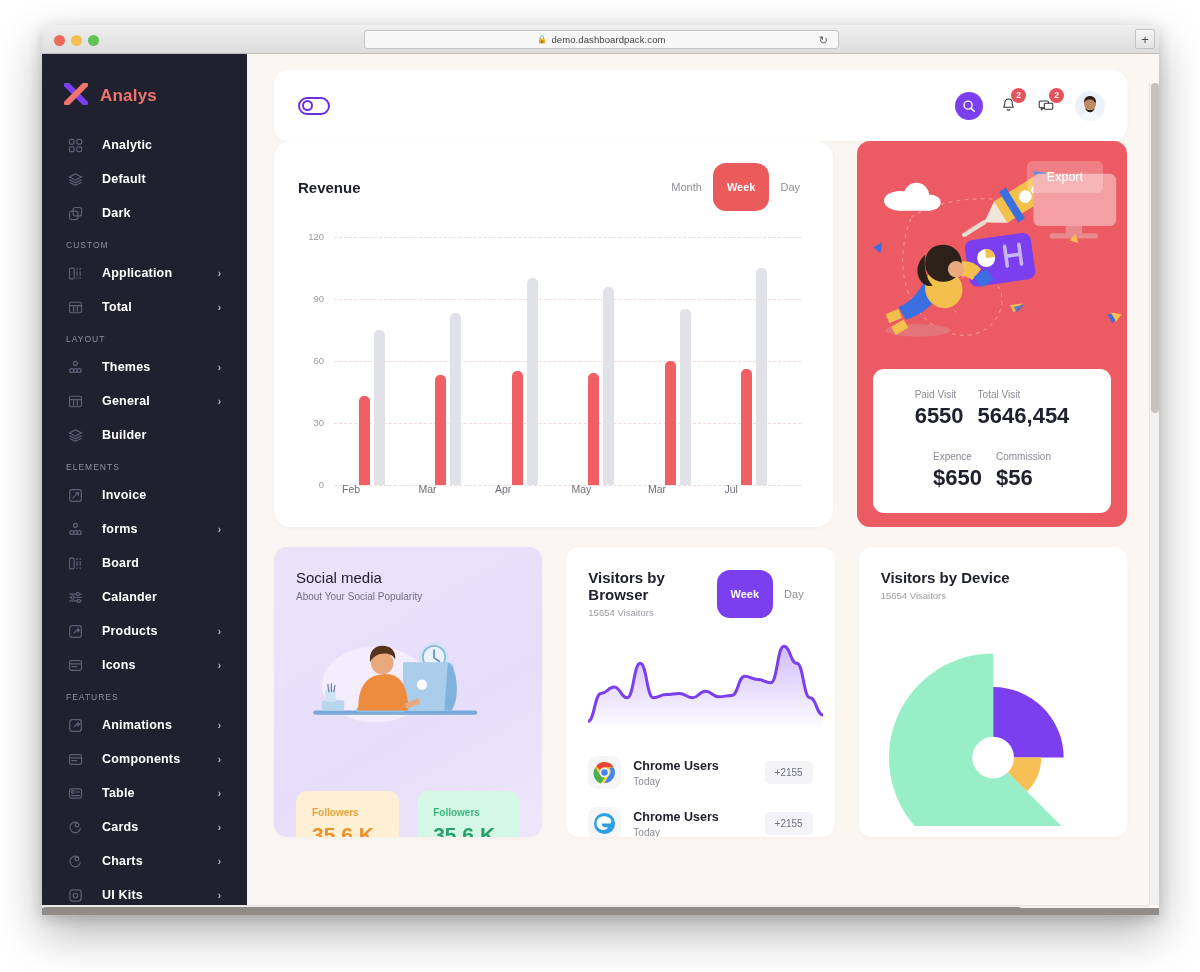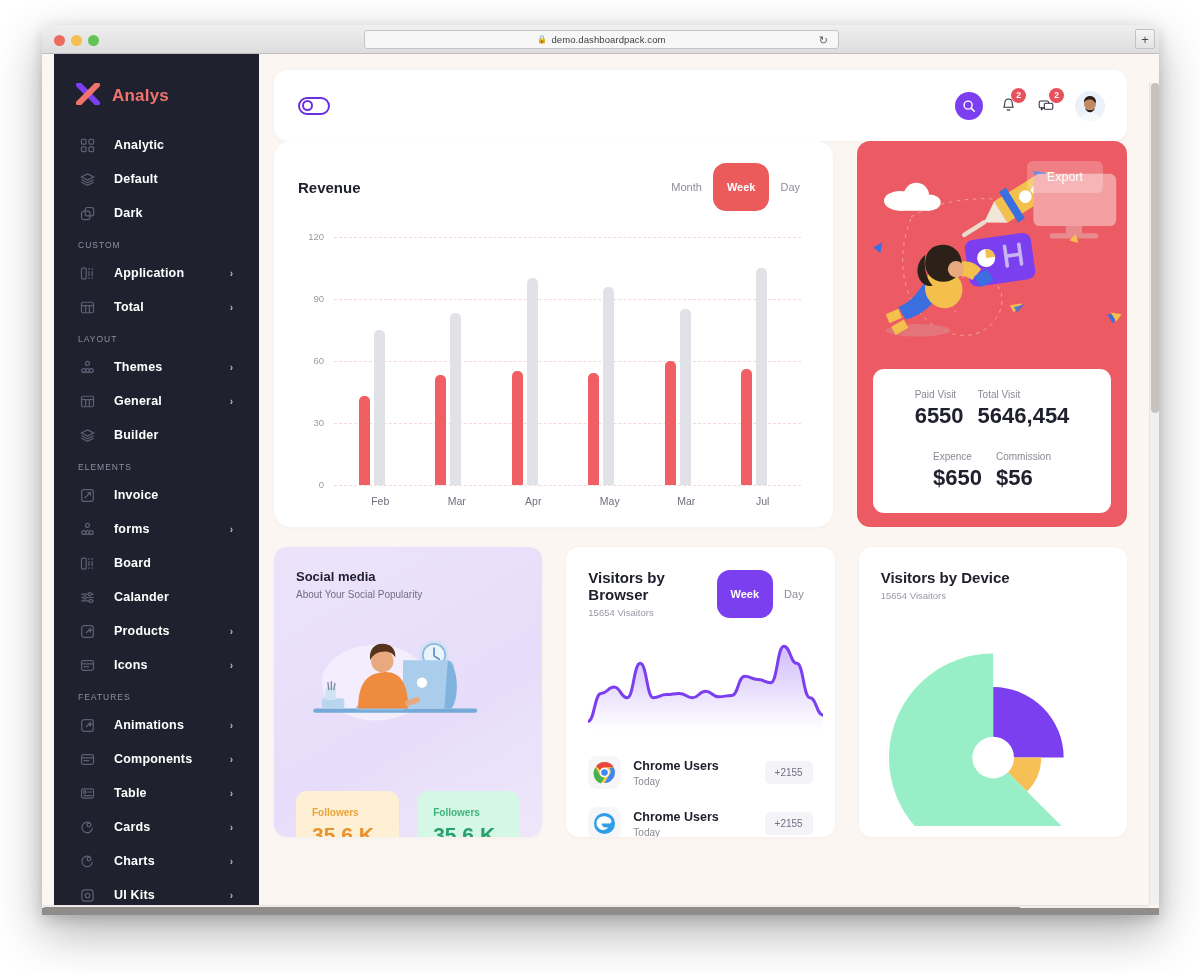--- a/index.html
+++ b/index.html
@@ -51,21 +51,21 @@
     display: flex; align-items: center; justify-content: center;
     font-size: 13px; color: #4a4a4a;
     border: 1px solid #c3c2c2;
     background: linear-gradient(#f6f5f5,#e4e3e3);
     border-radius: 2px;
   }
   #page-viewport { position: relative; height: 861px; background: #fbf6f2; overflow: hidden; }
 
   
   #sidebar {
-    position: absolute; left: 12px; top: 0;
+    position: absolute; left: 0; top: 0;
     width: 205px; height: 100%;
     background: #20212e;
     padding-top: 16px;
     overflow: hidden;
   }
   #brand { display: flex; align-items: center; gap: 10px; padding: 10px 0 0 22px; height: 42px; }
   #brand-name { font-size: 17px; font-weight: 600; color: #f0736e; letter-spacing: .2px; }
   .nav-section {
     font-size: 8.5px; font-weight: 400; letter-spacing: 1px;
     color: #8e8fa0; padding: 10px 0 6px 24px; text-transform: uppercase;
@@ -173,22 +173,22 @@
   
   #rev-chart { position: relative; margin-top: 26px; height: 280px; }
   .y-lab { position: absolute; left: 0; font-size: 9.5px; color: #9a9aa5; width: 26px; text-align: right; }
   .grid-line { position: absolute; left: 36px; right: 8px; border-top: 1px dashed #f3d9da; }
   #bars { position: absolute; left: 44px; right: 8px; top: 0; height: 248px; display: flex; }
   .bar-group { flex: 1; position: relative; }
   .bar { position: absolute; bottom: 0; width: 11px; border-radius: 5px 5px 0 0; }
   .bar-red { background: #ef5f63; left: 22%; }
   .bar-gray { background: #e1e2e7; left: calc(22% + 15px); }
   .x-lab {
-    position: absolute; top: 258px; width: 100%;
-    text-align: center; font-size: 10.5px; color: #6f6f7b;
+    position: absolute; top: 246px; width: 100%;
+    text-align: left; font-size: 10.5px; color: #6f6f7b;
   }
 
   
   #promo-card {
     flex: 1; height: 386px;
     background: #ec5b63; border-radius: 13px;
     position: relative; overflow: hidden;
   }
   #export-btn {
     position: absolute; right: 24px; top: 20px;
@@ -208,21 +208,21 @@
 
   
   #row2 { display: flex; gap: 24px; margin-top: 20px; }
   .card3 {
     flex: 1; height: 290px;
     background: #fff; border-radius: 13px;
     box-shadow: 0 1px 4px rgba(0,0,0,.03);
     overflow: hidden; position: relative;
   }
   #social-card { background: linear-gradient(150deg,#ece3fb 0%, #e7ddfa 60%, #eee7fb 100%); padding: 22px 22px 0 22px; }
-  #social-title { font-size: 13px; font-weight: 700; color: #20212e; }
+  #social-title { font-size: 15px; font-weight: 400; color: #20212e; }
   #social-sub { font-size: 10px; color: #6f6f84; margin-top: 5px; }
   #follower-boxes { position: absolute; left: 22px; right: 22px; bottom: -40px; display: flex; gap: 18px; }
   .fbox { flex: 1; border-radius: 11px; padding: 16px 16px 30px 16px; }
   .fbox.amber { background: #fdf0d4; }
   .fbox.mint  { background: #d5f7e5; }
   .fbox .flbl { font-size: 10px; font-weight: 600; }
   .fbox .fval { font-size: 21px; font-weight: 700; margin-top: 5px; }
   .fbox.amber .flbl { color: #e8a33c; } .fbox.amber .fval { color: #e8912d; }
   .fbox.mint  .flbl { color: #3cb47e; } .fbox.mint  .fval { color: #28a06a; }
 

